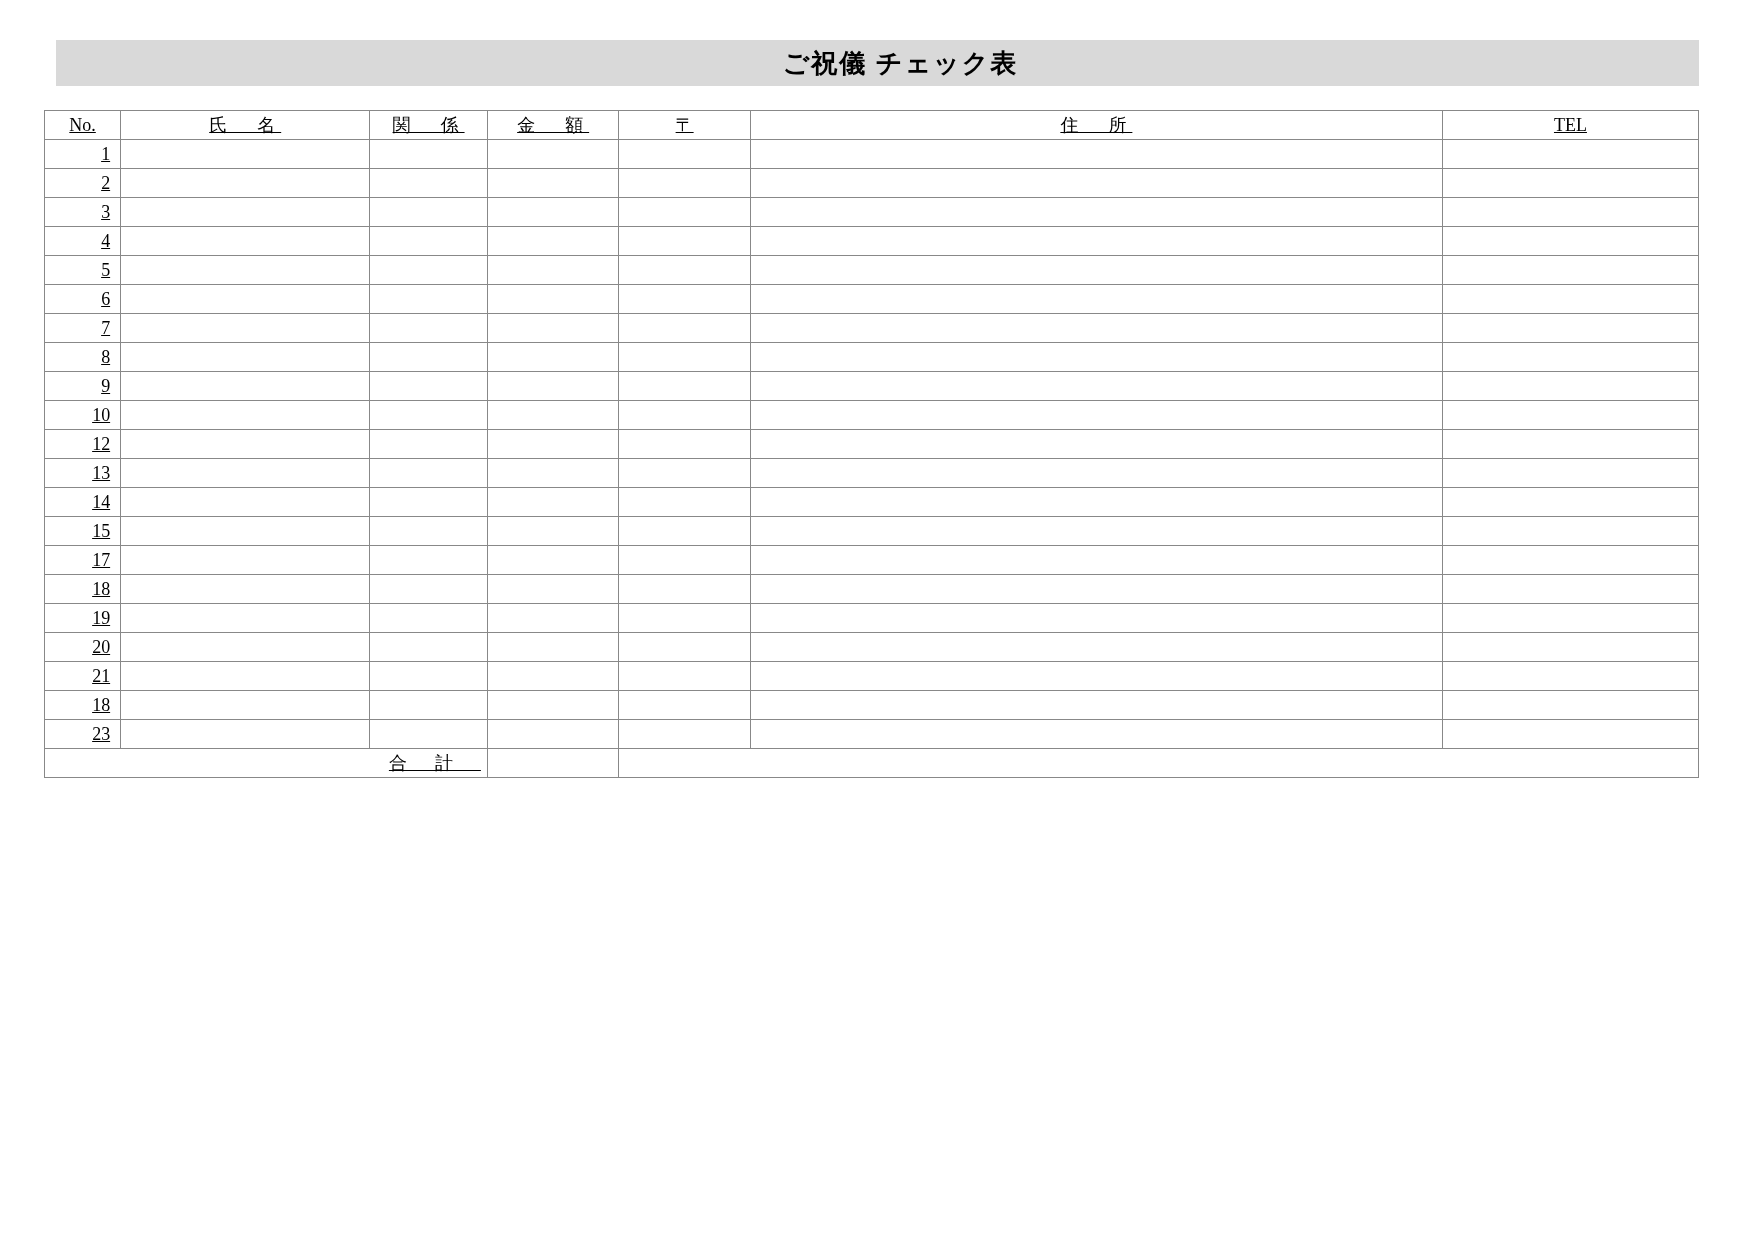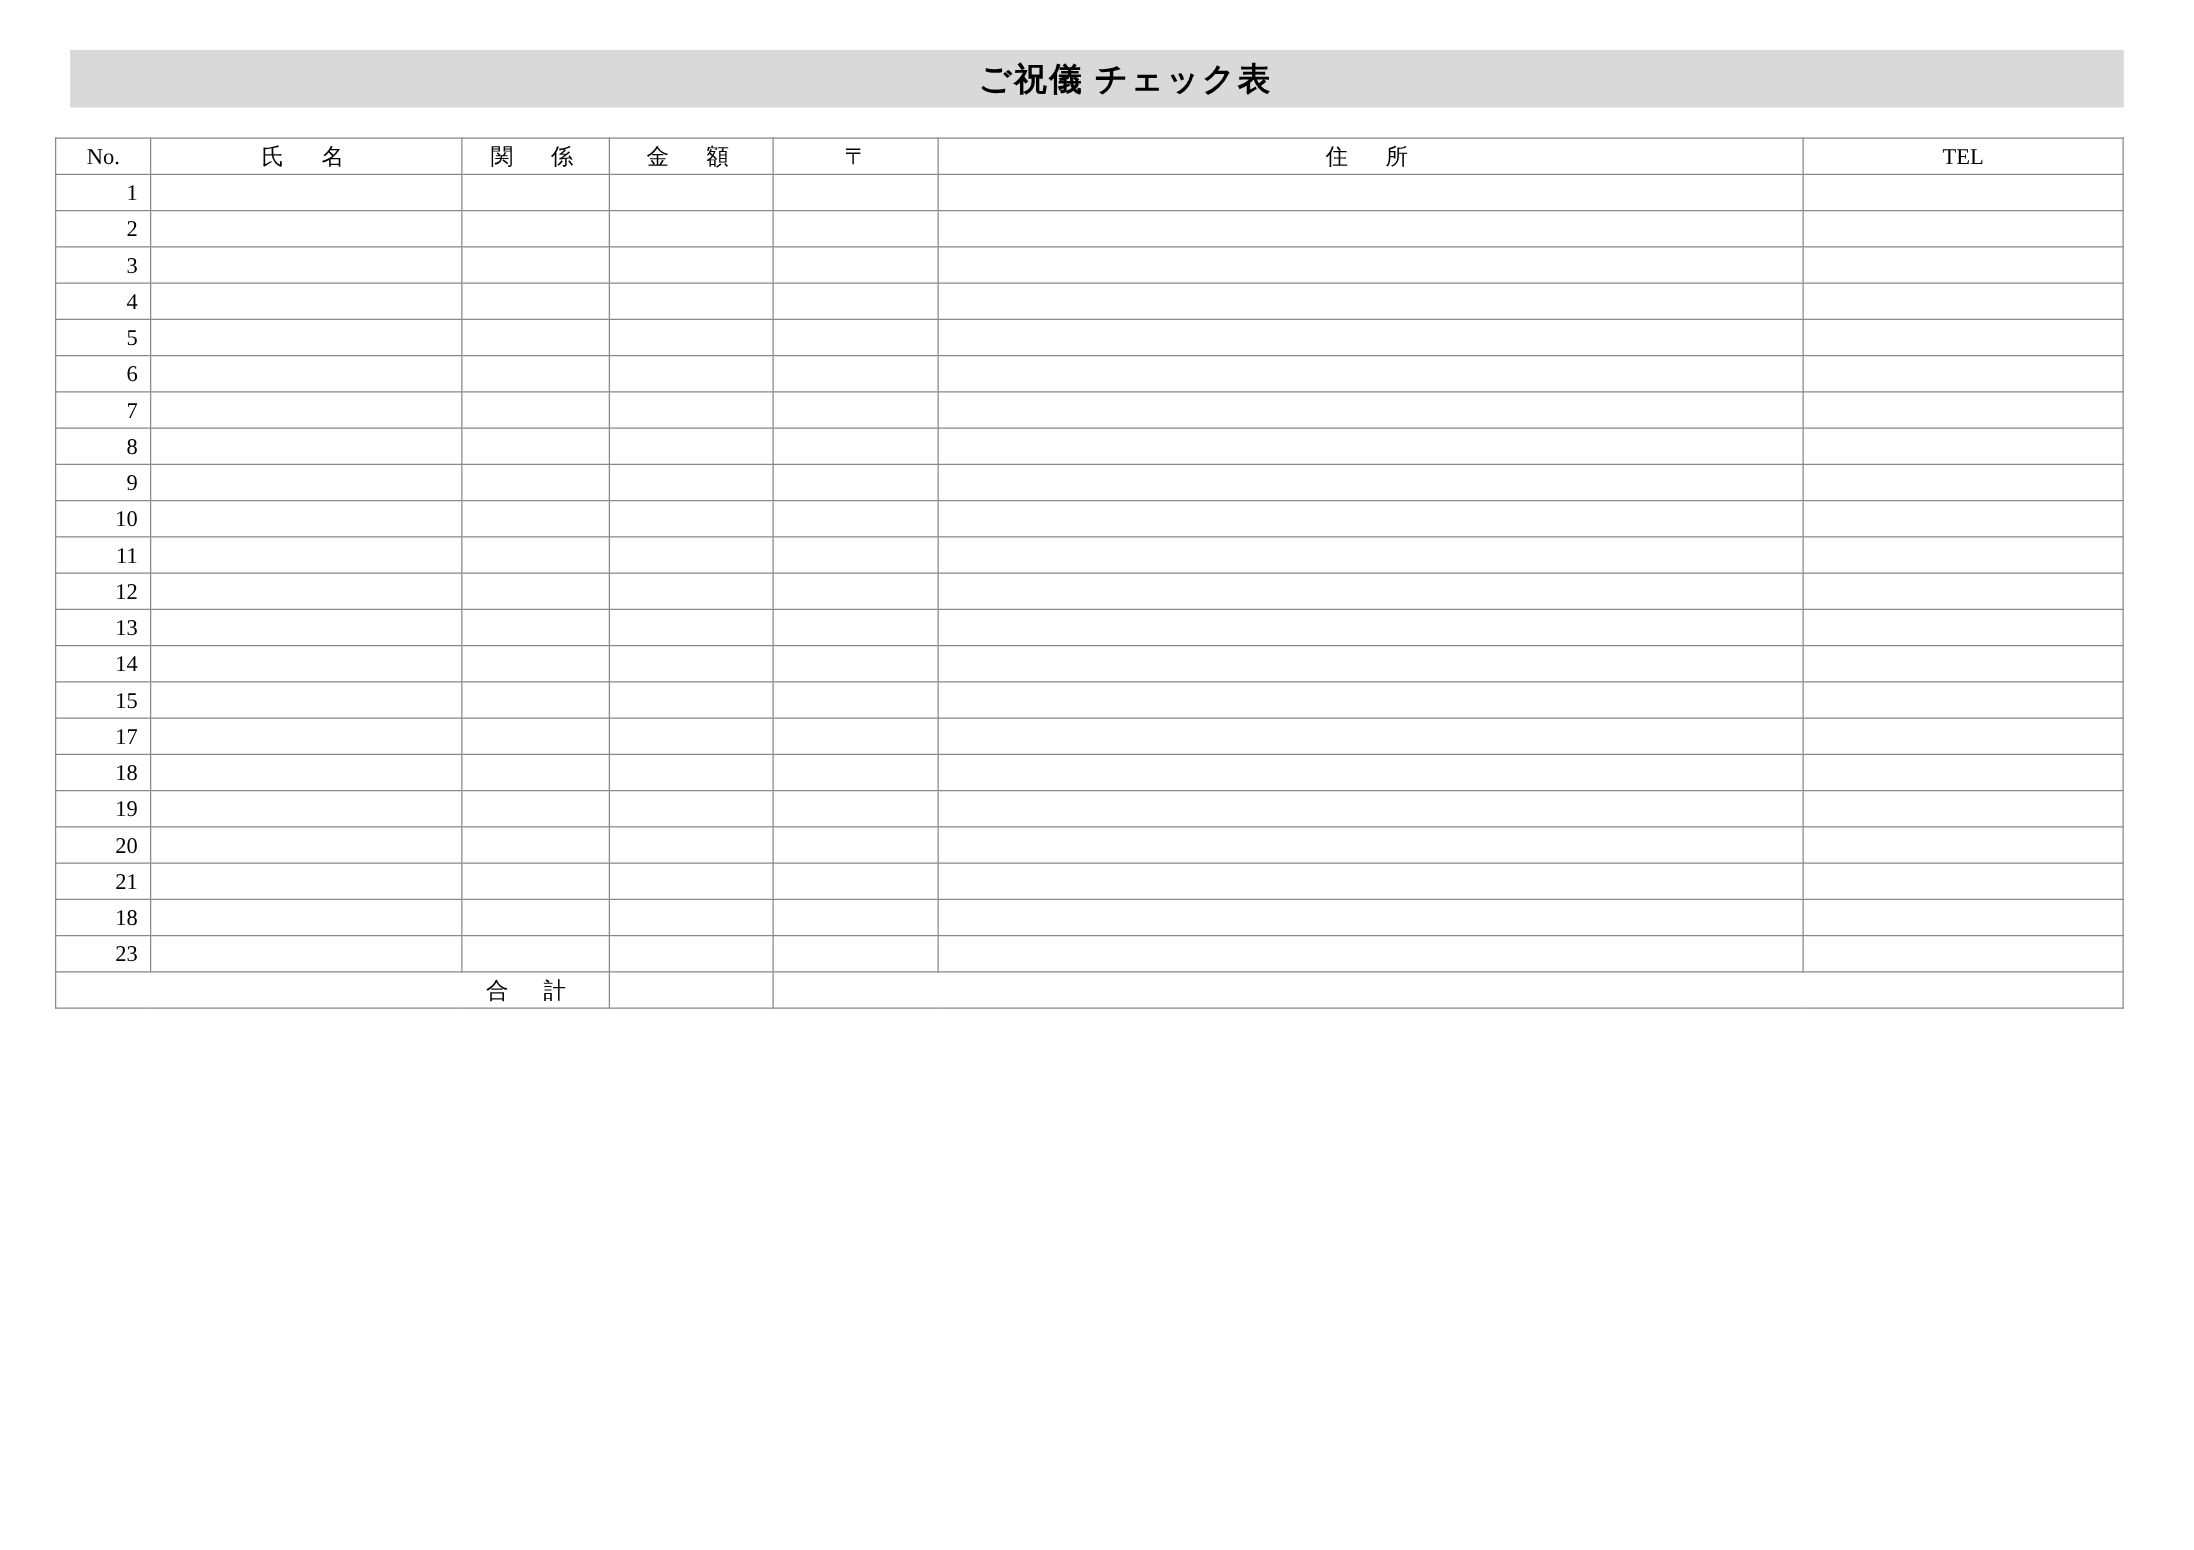--- a/index.html
+++ b/index.html
@@ -23,20 +23,21 @@
     display: flex;
     align-items: center;
     justify-content: center;
     font-size: 26px;
     font-weight: 600;
     letter-spacing: 2px;
     padding-left: 46px;
   }
   .table-wrap {
     margin: 24px 56px 0 44px;
+    text-decoration: underline;
   }
   table {
     border-collapse: collapse;
     width: 100%;
     table-layout: fixed;
   }
   th, td {
     border: 1px solid #888;
     font-size: 18px;
     height: 29px;
@@ -188,29 +189,20 @@
           <tr>
             <td class="no-cell">10</td>
             <td class="empty-cell"></td>
             <td class="empty-cell"></td>
             <td class="empty-cell"></td>
             <td class="empty-cell"></td>
             <td class="empty-cell"></td>
             <td class="empty-cell"></td>
           </tr>
           <tr>
-            <td class="no-cell">11</td>
-            <td class="empty-cell"></td>
-            <td class="empty-cell"></td>
-            <td class="empty-cell"></td>
-            <td class="empty-cell"></td>
-            <td class="empty-cell"></td>
-            <td class="empty-cell"></td>
-          </tr>
-          <tr>
             <td class="no-cell">12</td>
             <td class="empty-cell"></td>
             <td class="empty-cell"></td>
             <td class="empty-cell"></td>
             <td class="empty-cell"></td>
             <td class="empty-cell"></td>
             <td class="empty-cell"></td>
           </tr>
           <tr>
             <td class="no-cell">13</td>

